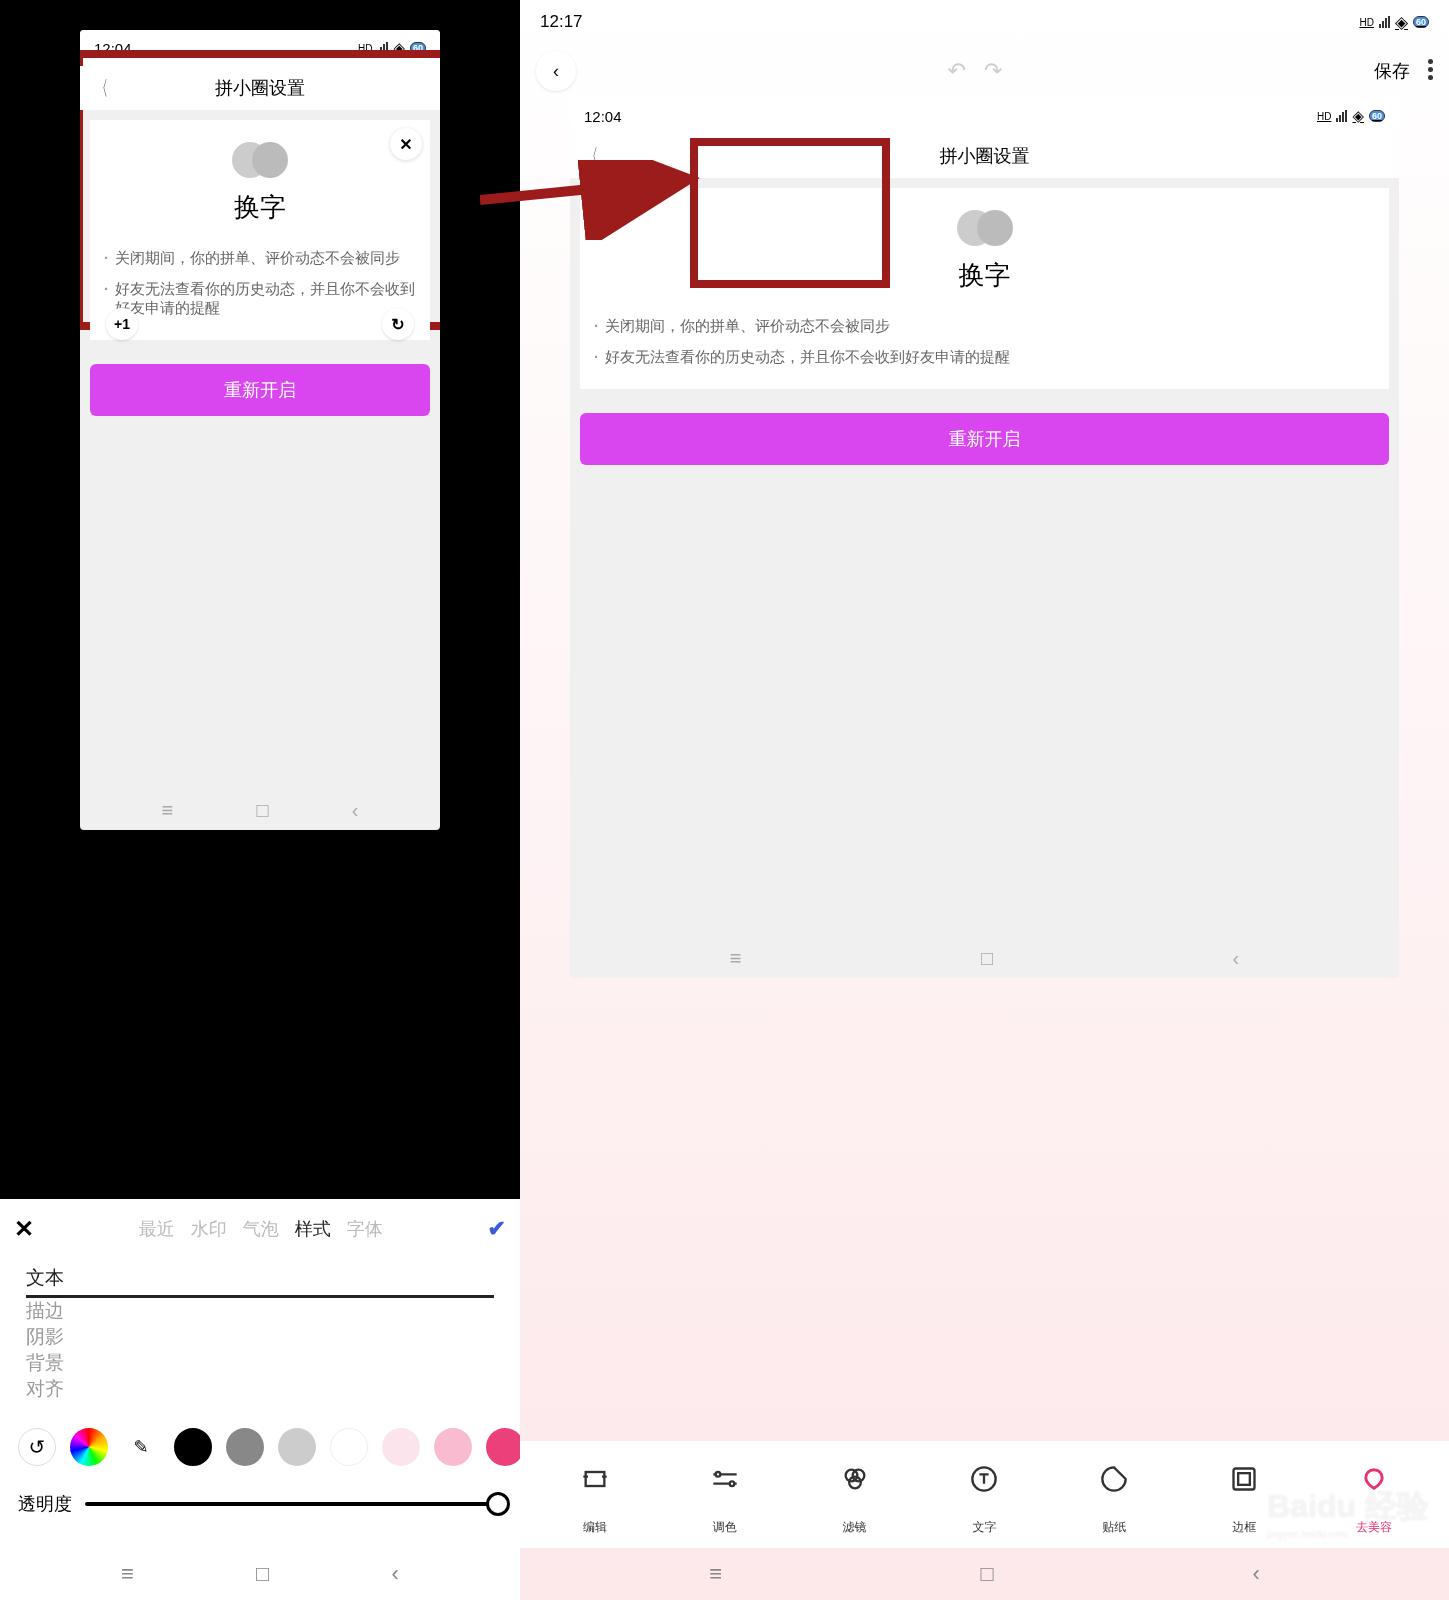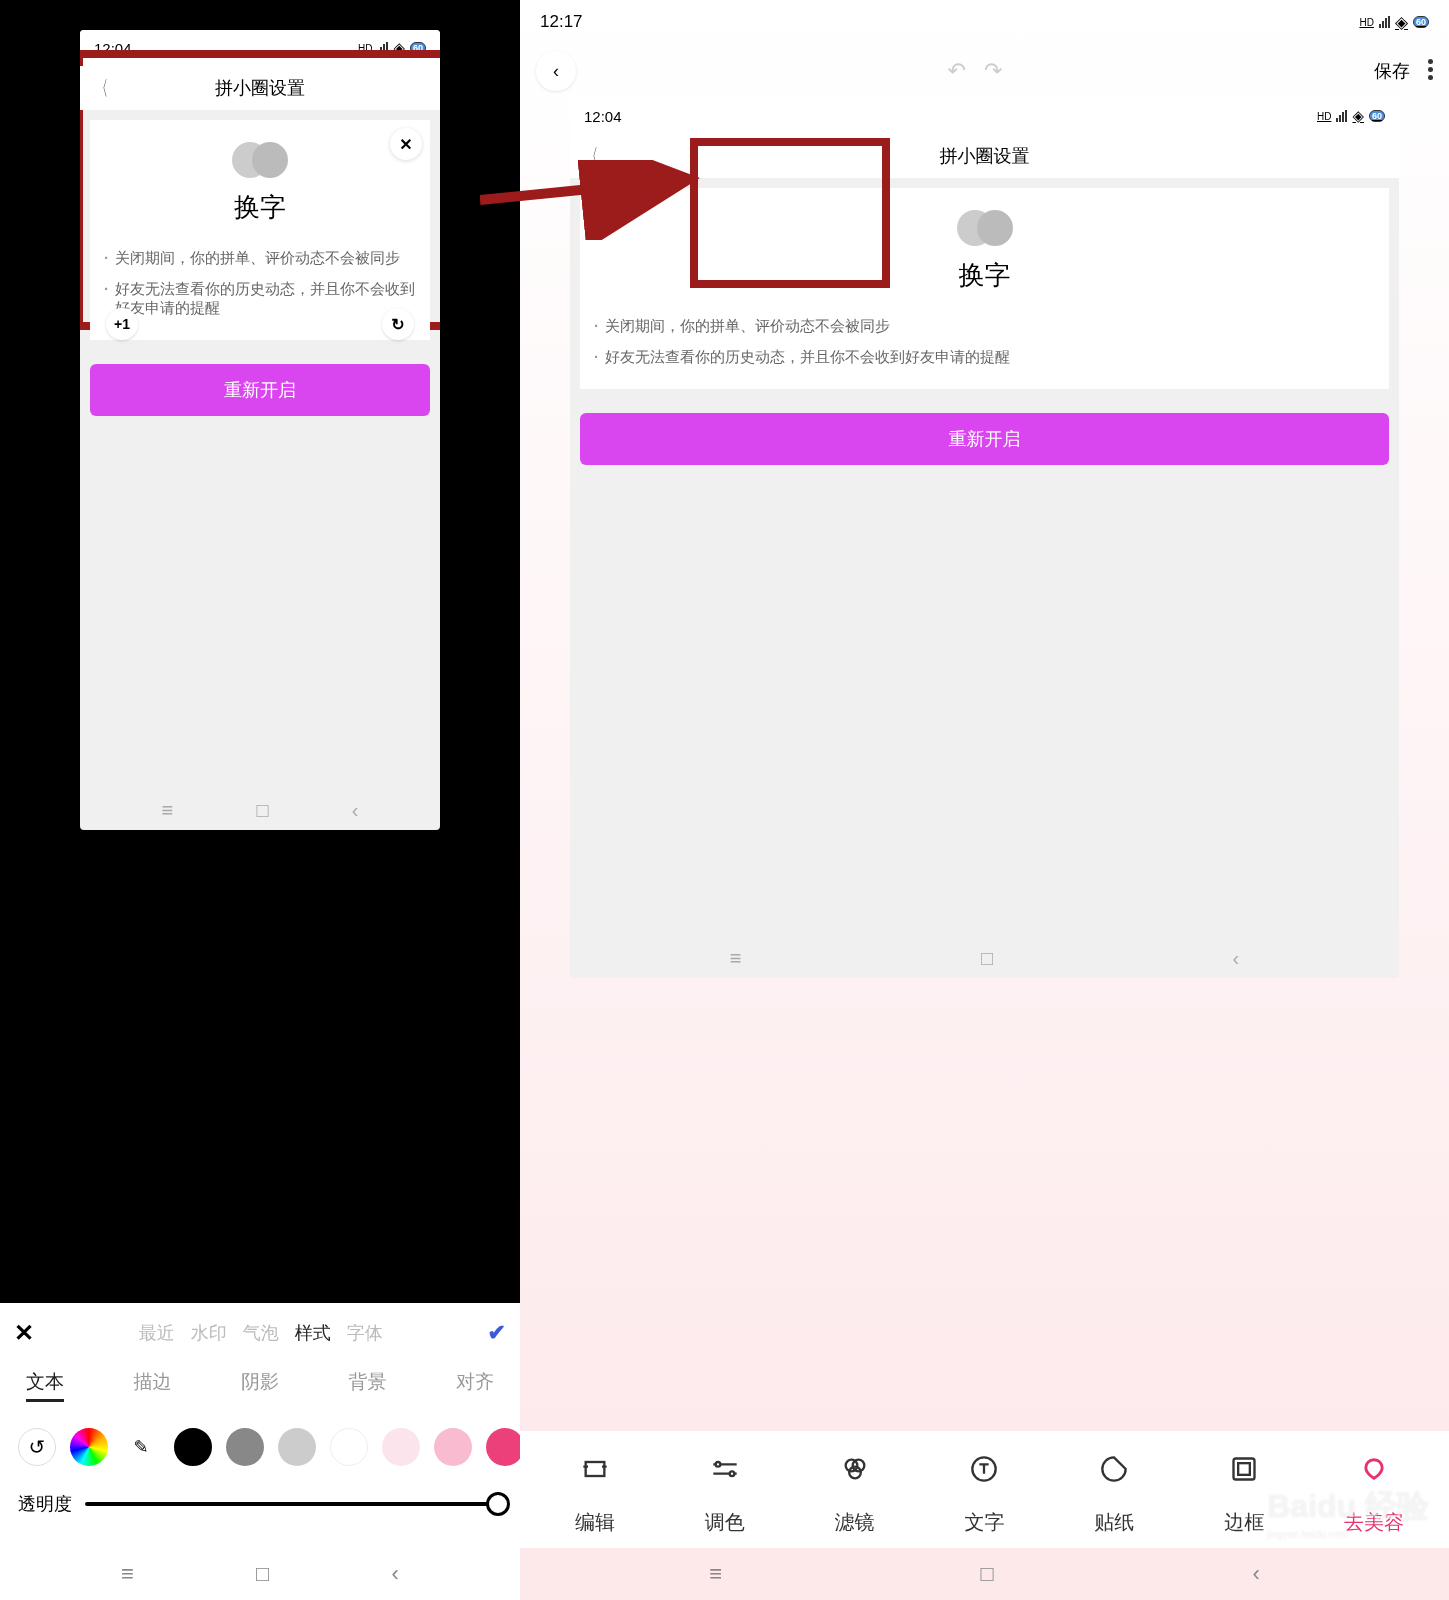--- a/index.html
+++ b/index.html
@@ -26,21 +26,21 @@
 .nav-dots { height: 40px; display: flex; align-items: center; justify-content: space-around; padding: 0 40px; color: #aaa; font-size: 20px; }
 .red-highlight { position: absolute; border: 8px solid #9c1c1c; pointer-events: none; }
 .left-highlight { top: 20px; left: -5px; width: 395px; height: 280px; }
 .right-highlight { top: 138px; left: 690px; width: 200px; height: 150px; }
 .plus-one { position: absolute; left: 16px; bottom: 0px; width: 32px; height: 32px; border-radius: 50%; background: #fff; box-shadow: 0 1px 3px rgba(0,0,0,.15); display: flex; align-items: center; justify-content: center; font-weight: bold; font-size: 14px; }
 .refresh-btn { position: absolute; right: 16px; bottom: 0px; width: 32px; height: 32px; border-radius: 50%; background: #fff; box-shadow: 0 1px 3px rgba(0,0,0,.15); display: flex; align-items: center; justify-content: center; font-weight: bold; font-size: 16px; }
 .editor-bar { background: #fff; padding: 12px 14px 8px; }
 .tab-row { display: flex; align-items: center; justify-content: space-between; padding: 4px 0 12px; }
 .tab-items { display: flex; gap: 16px; font-size: 18px; color: #bbb; }
 .tab-items .active { color: #222; font-weight: 400; }
-.subtab-row { display: flex; justify-content: space-between; padding: 10px 12px; font-size: 19px; color: #999; }
+.subtab-row { display: flex; justify-content: space-between; padding: 10px 12px; font-size: 19px; color: #999; flex-direction: column; }
 .subtab-row .active { color: #222; font-weight: 500; border-bottom: 3px solid #222; padding-bottom: 4px; }
 .color-row { display: flex; align-items: center; gap: 14px; padding: 16px 4px 10px; }
 .swatch { width: 38px; height: 38px; border-radius: 50%; flex-shrink: 0; }
 .swatch.outlined { border: 3px solid #000; }
 .swatch.rainbow { background: conic-gradient(red,orange,yellow,lime,cyan,blue,magenta,red); }
 .swatch.picker { display: flex; align-items: center; justify-content: center; font-size: 18px; }
 .swatch.reset { display: flex; align-items: center; justify-content: center; font-size: 20px; border: 1px solid #ddd; }
 .opacity-row { display: flex; align-items: center; gap: 13px; padding: 16px 4px 24px; font-size: 18px; }
 .slider { flex: 1; height: 4px; background: #000; position: relative; border-radius: 2px; }
 .slider-knob { position: absolute; right: -8px; top: -10px; width: 24px; height: 24px; border-radius: 50%; background: #fff; border: 3px solid #000; }
@@ -49,21 +49,21 @@
 .right-toolbar { height: 54px; display: flex; align-items: center; justify-content: space-between; padding: 0 16px; }
 .toolbar-circle { width: 40px; height: 40px; border-radius: 50%; background: #fff; display: flex; align-items: center; justify-content: center; font-size: 18px; box-shadow: 0 1px 3px rgba(0,0,0,.1); }
 .toolbar-right { display: flex; align-items: flex-start; gap: 18px; }
 .save-txt { font-size: 18px; }
 .dots-vert { display: flex; flex-direction: column; gap: 3px; }
 .dots-vert span { width: 5px; height: 5px; background: #333; border-radius: 50%; }
 .undo-redo { display: flex; gap: 18px; color: #ccc; font-size: 22px; }
 .right-canvas { flex: 1; padding: 0 50px 20px; }
 .right-phone { background: #f0f0f0; width: 100%; height: 880px; border-radius: 4px; display: flex; flex-direction: column; }
 .right-bottom-tools { background: #fff; padding: 22px 10px 12px; display: flex; justify-content: space-around; }
-.tool-item { display: flex; flex-direction: column; align-items: center; gap: 24px; font-size: 20px; color: #333; width: 60px; }
+.tool-item { display: flex; flex-direction: column; align-items: center; gap: 24px; font-size: 12px; color: #333; width: 60px; }
 .tool-item.pink { color: #e8336d; }
 .tool-icon { width: 32px; height: 32px; display: flex; align-items: center; justify-content: center; font-size: 26px; }
 .arrow-annotation { position: absolute; top: 160px; left: 480px; pointer-events: none; }
 .watermark { position: absolute; right: 20px; bottom: 60px; color: rgba(255,255,255,.55); font-size: 32px; font-weight: bold; pointer-events: none; text-shadow: 0 0 2px rgba(0,0,0,.1); }
 .watermark small { display: block; font-size: 10px; font-weight: normal; }
 .signal-bars { display: inline-flex; align-items: flex-end; gap: 1px; height: 12px; }
 .signal-bars span { width: 2px; background: #333; }
 .batt { display: inline-flex; align-items: center; border: 1px solid #333; border-radius: 6px; padding: 0 2px; font-size: 9px; font-weight: bold; background: #4a90e2; color: #fff; }
 </style>
 </head>

